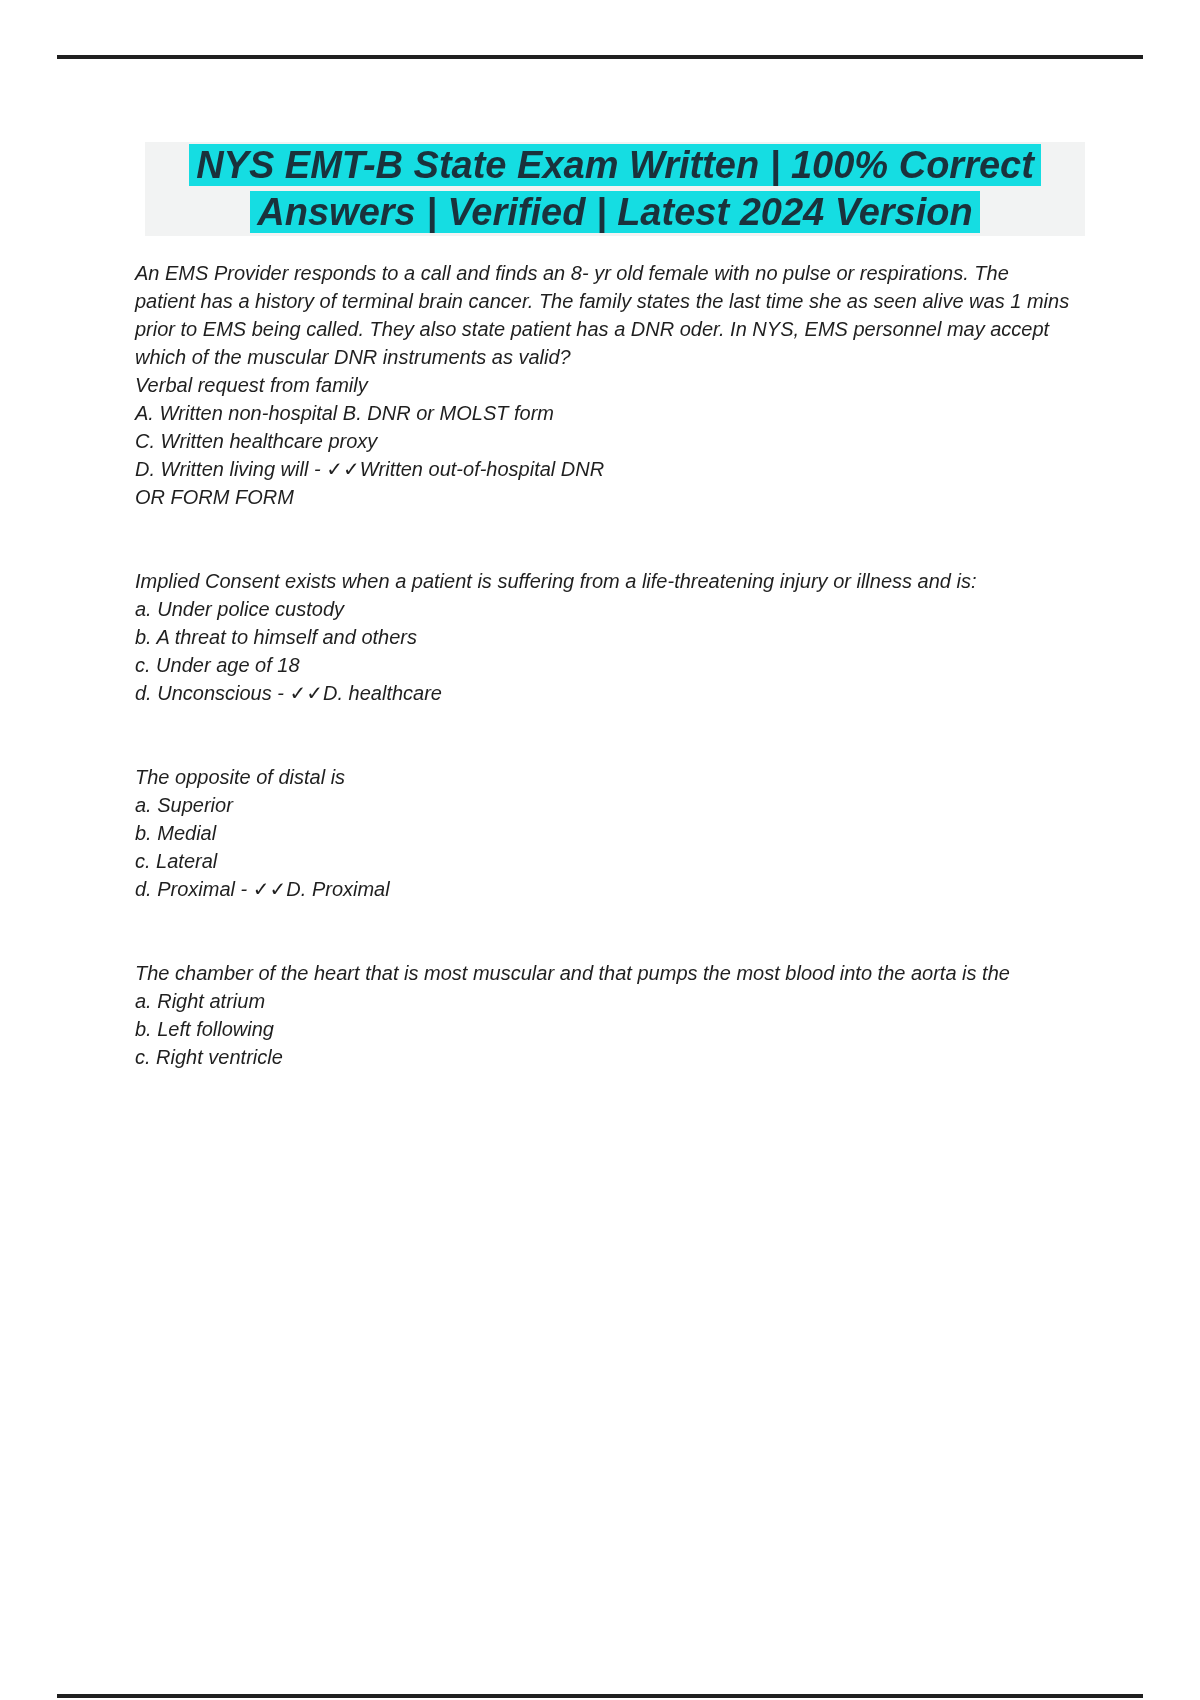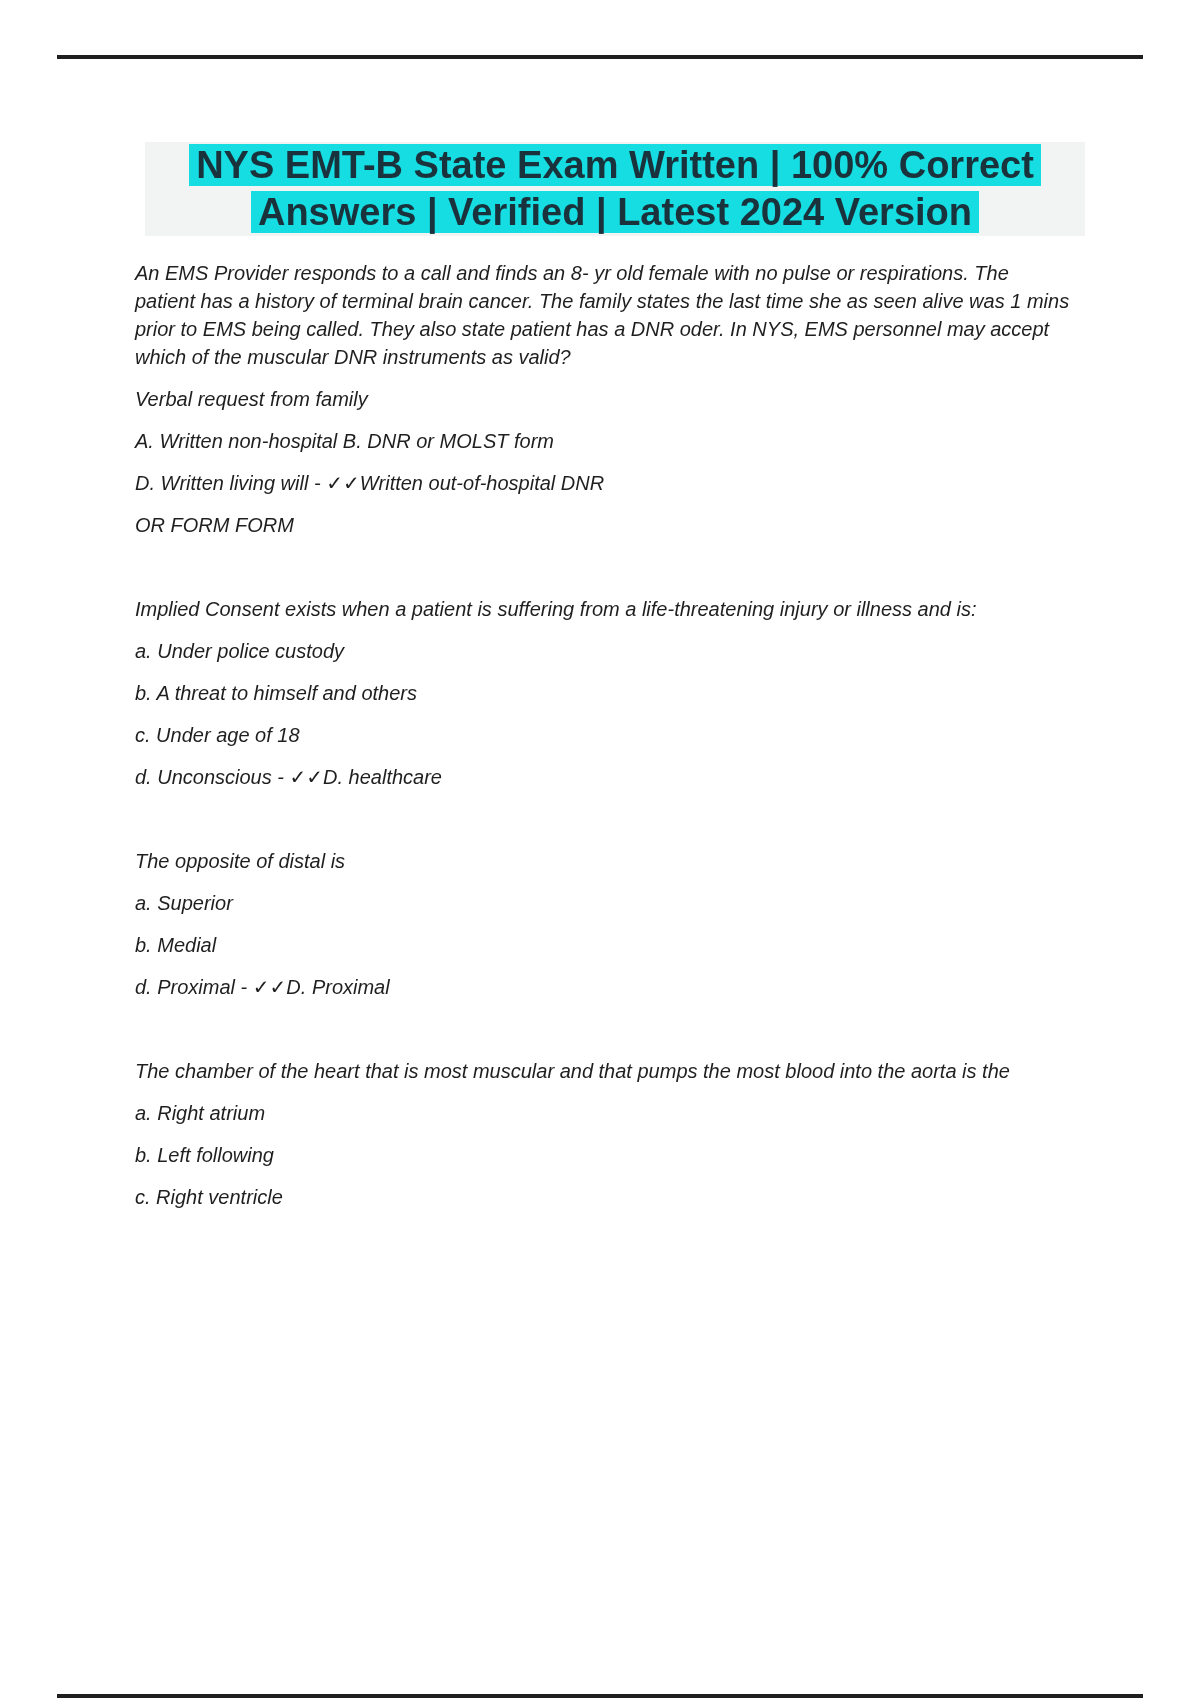--- a/index.html
+++ b/index.html
@@ -25,20 +25,21 @@
   .rule-top { top: 55px; }
   .rule-bottom { top: 1694px; }
 
   .title-band {
     position: absolute;
     left: 145px;
     top: 142px;
     width: 940px;
     background: #f2f3f3;
     text-align: center;
+    font-style: italic;
   }
   .title-line {
     line-height: 47px;
     font-size: 38px;
     font-weight: bold;
     letter-spacing: 0px;
     white-space: nowrap;
   }
   .hl {
     background: #15dde2;
@@ -54,21 +55,20 @@
     color: #1f1f1f;
     font-size: 20px;
     font-style: italic;
   }
   .pline {
     line-height: 28px;
     white-space: nowrap;
   }
   .opt {
     line-height: 28px;
-    margin-top: 14px;
     white-space: nowrap;
   }
   .sec {
     margin-top: 56px;
   }
 </style>
 </head>
 <body>
 
 <div class="page">
@@ -82,32 +82,34 @@
 
   <div class="body-text">
 
     <div class="pline">An EMS Provider responds to a call and finds an 8- yr old female with no pulse or respirations. The</div>
     <div class="pline">patient has a history of terminal brain cancer. The family states the last time she as seen alive was 1 mins</div>
     <div class="pline">prior to EMS being called. They also state patient has a DNR oder. In NYS, EMS personnel may accept</div>
     <div class="pline">which of the muscular DNR instruments as valid?</div>
 
     <div class="opt">Verbal request from family</div>
     <div class="opt">A. Written non-hospital B. DNR or MOLST form</div>
+    <div class="opt">C. Written healthcare proxy</div>
     <div class="opt">D. Written living will - ✓✓Written out-of-hospital DNR</div>
     <div class="opt">OR FORM FORM</div>
 
     <div class="opt sec">Implied Consent exists when a patient is suffering from a life-threatening injury or illness and is:</div>
     <div class="opt">a. Under police custody</div>
     <div class="opt">b. A threat to himself and others</div>
     <div class="opt">c. Under age of 18</div>
     <div class="opt">d. Unconscious - ✓✓D. healthcare</div>
 
     <div class="opt sec">The opposite of distal is</div>
     <div class="opt">a. Superior</div>
     <div class="opt">b. Medial</div>
+    <div class="opt">c. Lateral</div>
     <div class="opt">d. Proximal - ✓✓D. Proximal</div>
 
     <div class="opt sec">The chamber of the heart that is most muscular and that pumps the most blood into the aorta is the</div>
     <div class="opt">a. Right atrium</div>
     <div class="opt">b. Left following</div>
     <div class="opt">c. Right ventricle</div>
 
   </div>
 
   <div class="rule rule-bottom"></div>

